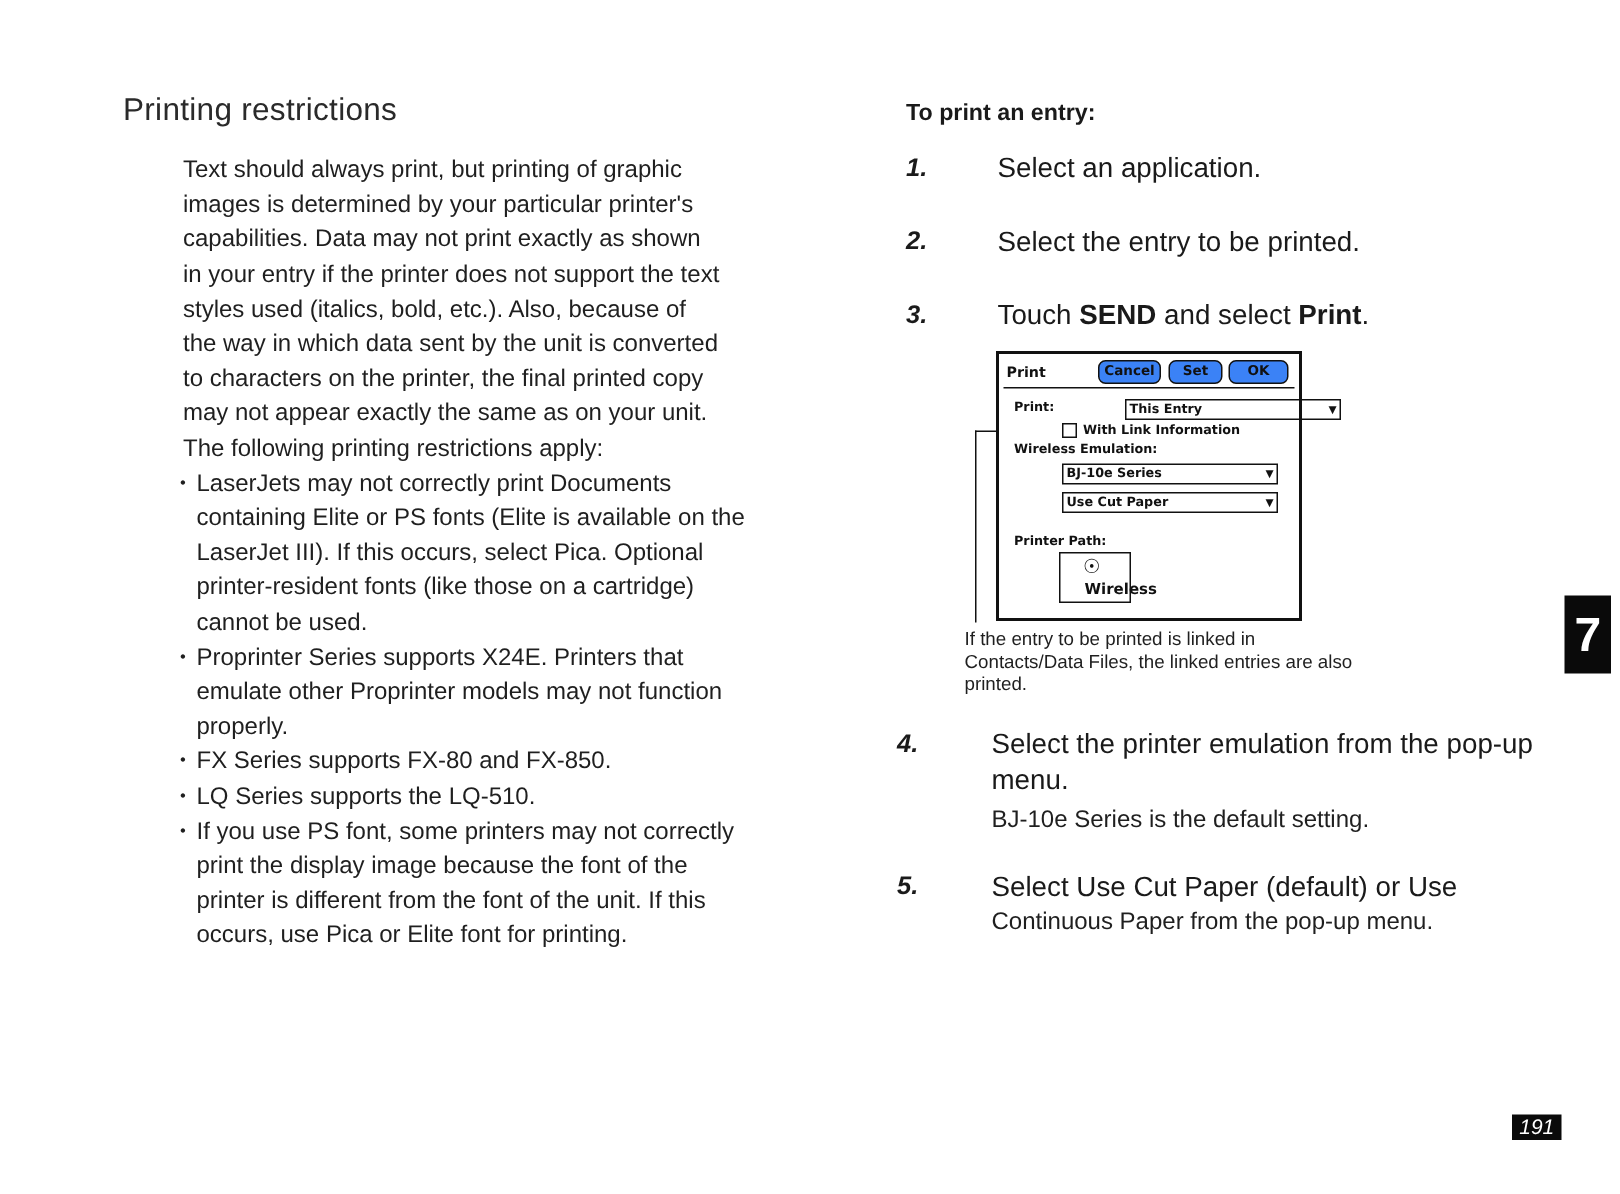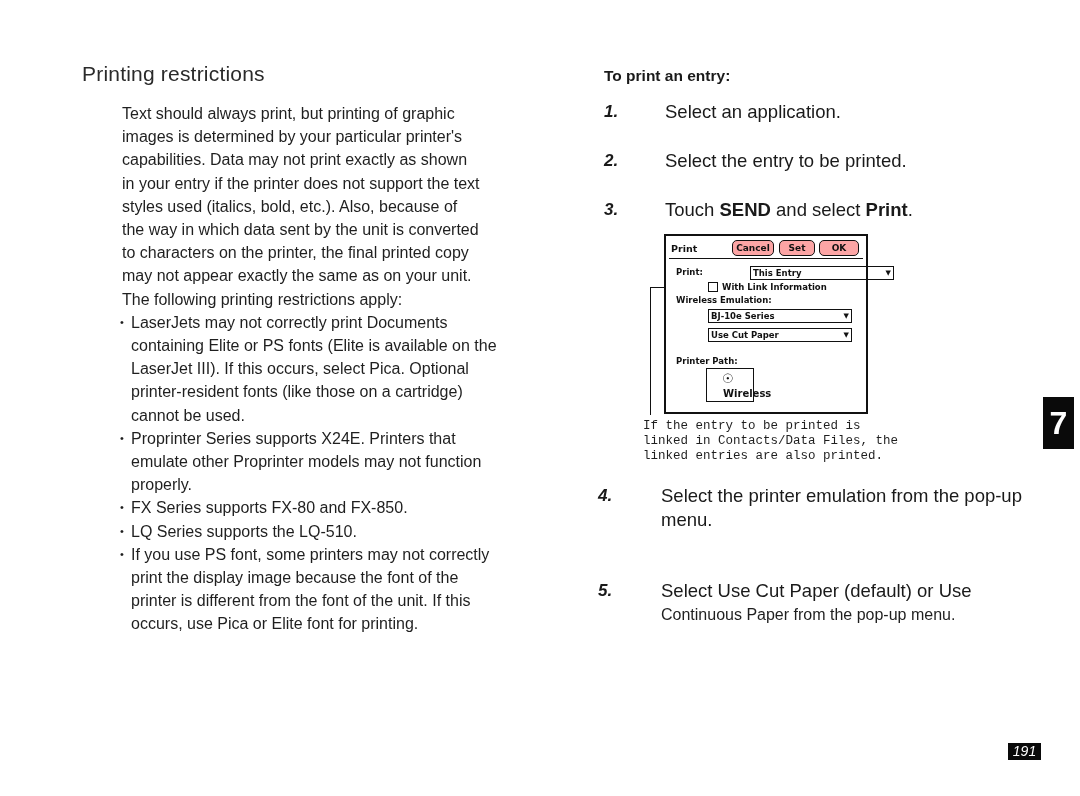--- a/index.html
+++ b/index.html
@@ -16,32 +16,32 @@
     left: 122px; top: 102px; width: 390px; font-size: 16px; line-height: 23.2px; color: #1f1f1f;
   }
   .bullets { list-style: none; padding: 0; margin: 0; }
   .bullets li { position: relative; padding-left: 9px; }
   .bullets li::before { content: "\2022"; position: absolute; left: -2px; top: 0; font-size: 11px; }
   .right-heading { left: 604px; top: 67px; font-size: 15.5px; font-weight: bold; color: #1a1a1a; }
   .step { font-size: 18.5px; color: #1a1a1a; }
   .step-num { position: absolute; font-weight: bold; font-style: italic; font-size: 17px; }
   .step-text { position: absolute; line-height: 24px; margin-left: 20px; }
   .step-sub { font-size: 16px; color: #1f1f1f; }
-  .caption { left: 643px; top: 419px; width: 270px; font-size: 12.5px; line-height: 15px; color: #1f1f1f; font-family: Liberation Mono, monospace; }
+  .caption { left: 643px; top: 419px; width: 270px; font-size: 12.5px; line-height: 15px; color: #1f1f1f; }
 
   
   .dialog {
     left: 664px; top: 234px; width: 200px; height: 176px;
     border: 2px solid #111; background: #fff;
     font-family: "DejaVu Sans", sans-serif; font-weight: bold; color: #111;
   }
   .dlg-title { position: absolute; left: 5px; top: 7px; font-size: 9.5px; }
   .dlg-btn {
     position: absolute; top: 4px; height: 14px; border: 1.5px solid #111; border-radius: 5px;
-    font-size: 9px; line-height: 14px; text-align: center; background: #fca5a5;
+    font-size: 9px; line-height: 14px; text-align: center; background: #3b82f6;
   }
   .dlg-sep { position: absolute; left: 3px; right: 3px; top: 22px; border-top: 1px solid #111; }
   .dlg-label { position: absolute; font-size: 8.5px; }
   .dlg-select {
     position: absolute; height: 12px; border: 1.2px solid #111; font-size: 8.5px; line-height: 12px;
     padding-left: 2px; box-sizing: content-box;
   }
   .dlg-select .arrow { position: absolute; right: 2px; top: 0; font-size: 7px; }
   .dlg-check { position: absolute; width: 8px; height: 8px; border: 1.2px solid #111; background: #fff; }
   .wireless-btn {
@@ -134,20 +134,21 @@
     <span class="ico">☉</span>
     <span class="lbl">Wireless</span>
   </div>
 </div>
 
 <div class="abs caption">If the entry to be printed is linked in Contacts/Data Files, the linked entries are also printed.</div>
 
 <div class="abs step" style="left:598px; top:484px; width:440px; height:80px;">
   <span class="step-num" style="left:0; top:2px;">4.</span>
   <span class="step-text" style="left:43px; top:0; width:395px;">Select the printer emulation from the pop-up menu.</span>
+  <span class="step-text step-sub" style="left:43px; top:51px;">BJ-10e Series is the default setting.</span>
 </div>
 <div class="abs step" style="left:598px; top:579px; width:440px; height:50px;">
   <span class="step-num" style="left:0; top:2px;">5.</span>
   <span class="step-text" style="left:43px; top:0;">Select Use Cut Paper (default) or Use</span>
   <span class="step-text step-sub" style="left:43px; top:24px;">Continuous Paper from the pop-up menu.</span>
 </div>
 
 <div class="abs chapter-tab">7</div>
 <div class="abs page-num">191</div>
 

